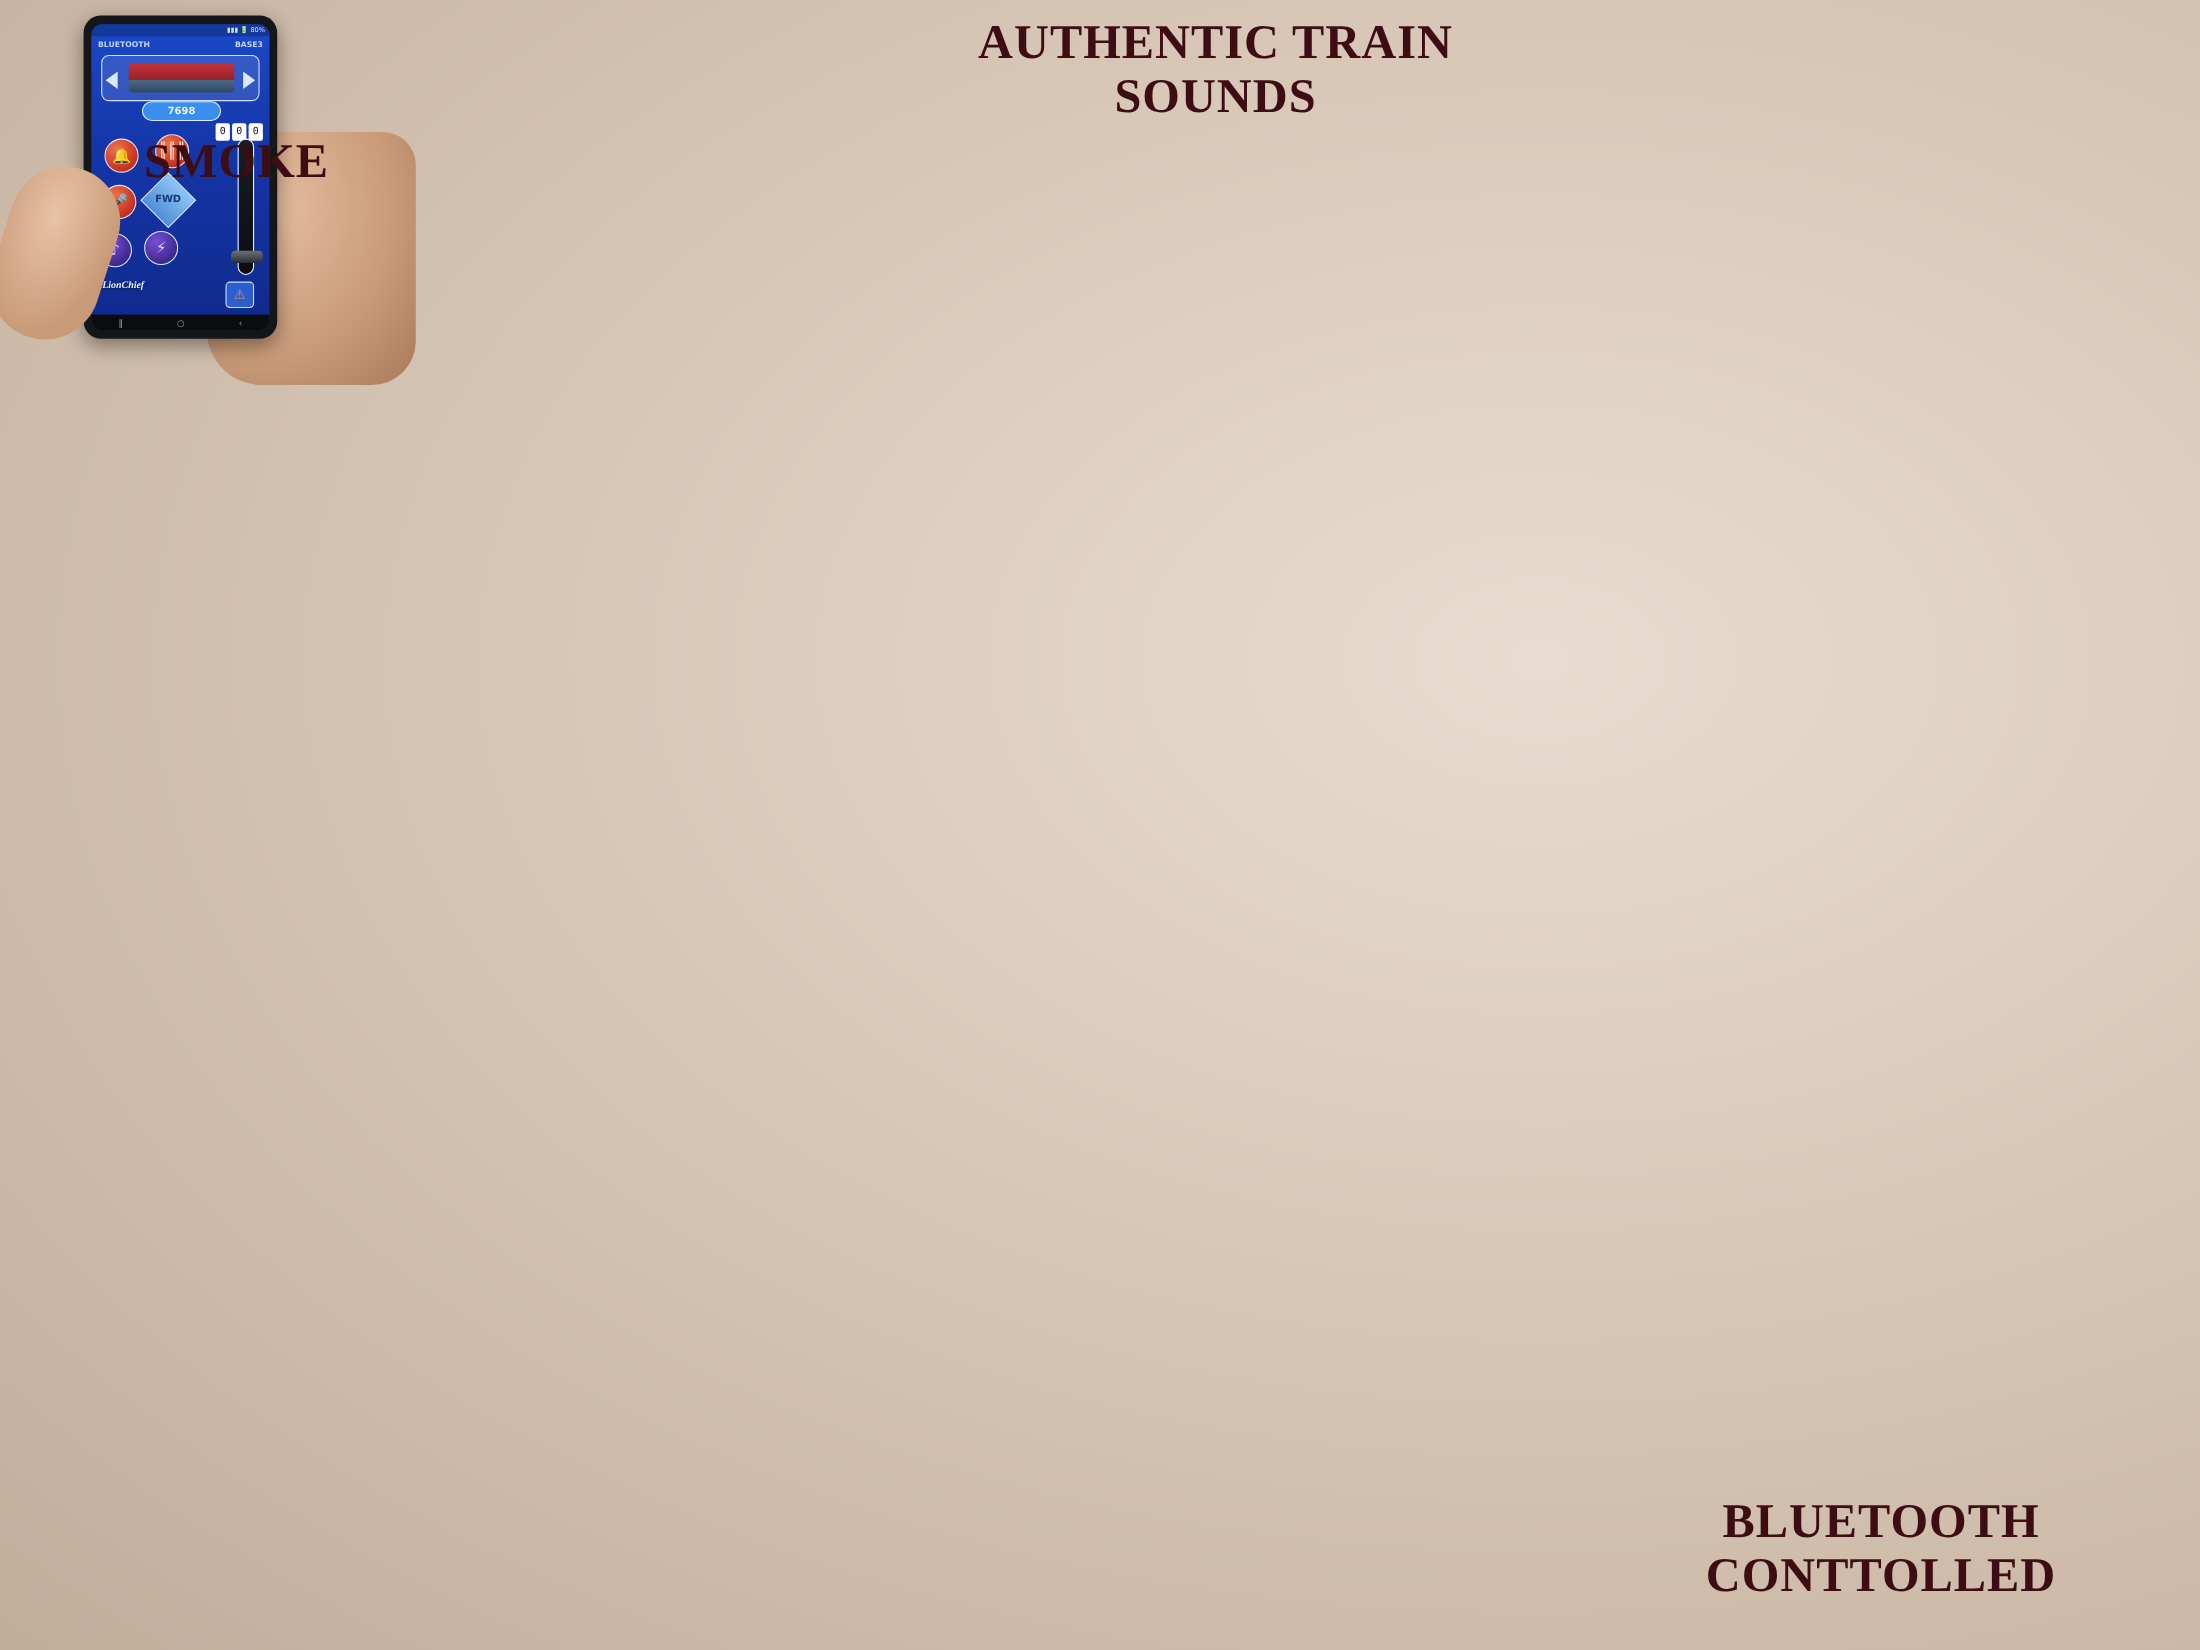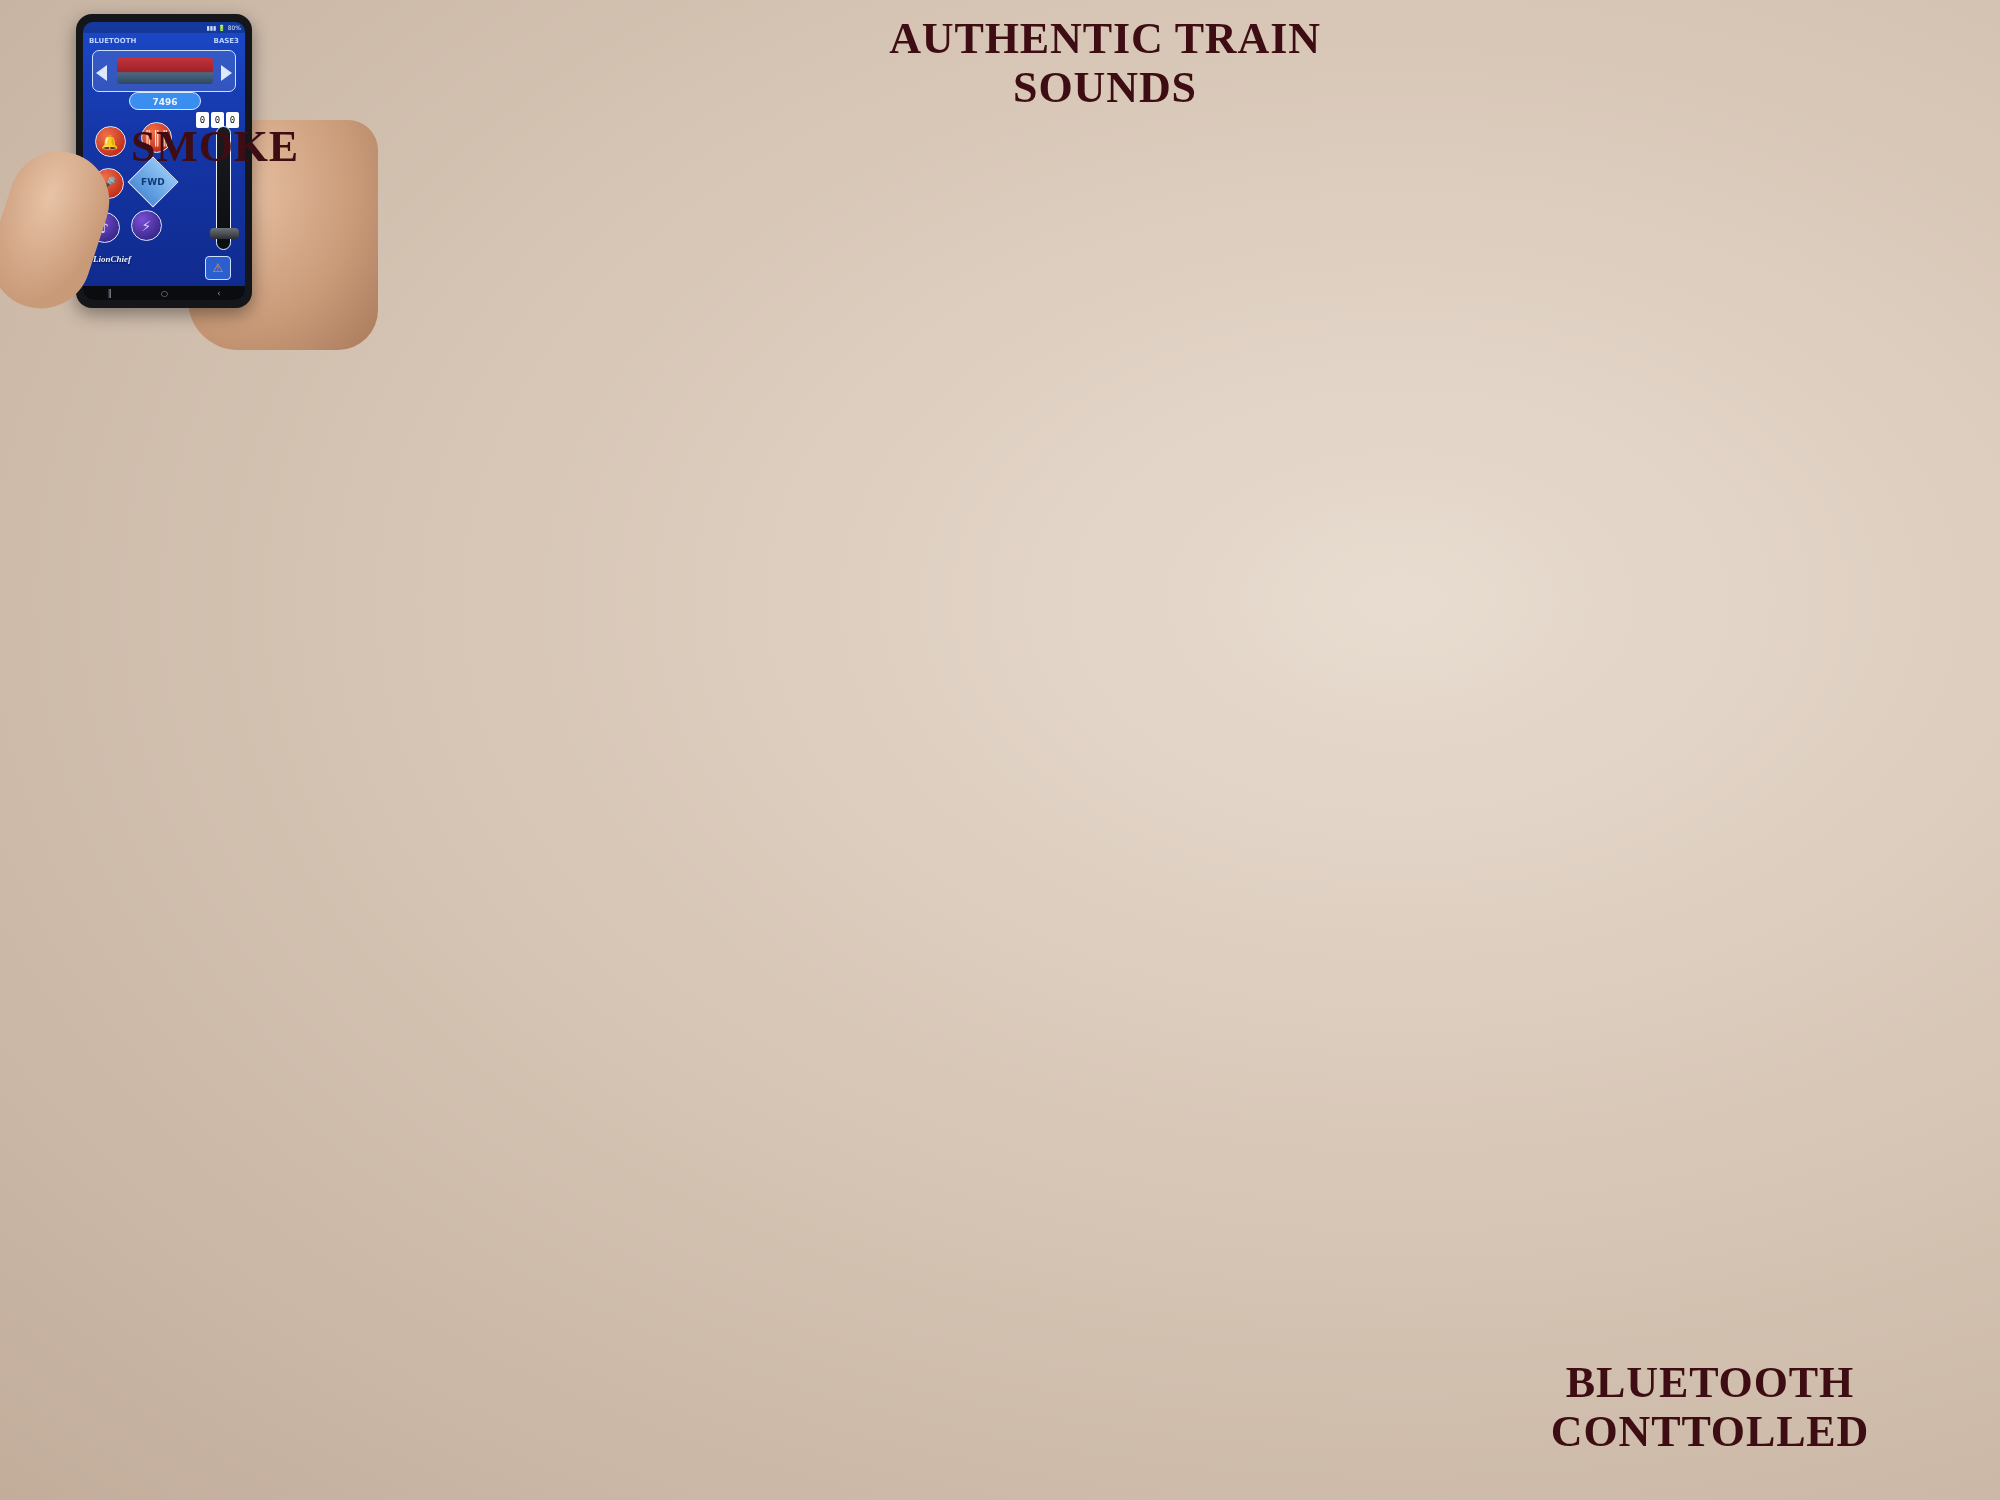--- a/index.html
+++ b/index.html
@@ -712,21 +712,21 @@
           <span>BLUETOOTH</span>
           <span>BASE3</span>
         </div>
 
         <div id="loco-card">
           <div class="arrowL"></div>
           <div id="loco-img"></div>
           <div class="arrowR"></div>
         </div>
 
-        <div id="id-pill">7496</div>
+        <div id="id-pill">7698</div>
 
         <div id="odometer">
           <span>0</span>
           <span>0</span>
           <span>0</span>
         </div>
 
         <div class="appbtn" style="left:12px; top:104px;">🔔</div>
         <div class="appbtn" style="left:58px; top:100px;">║║║</div>
         <div class="appbtn" style="left:10px; top:146px;">🎤</div>

